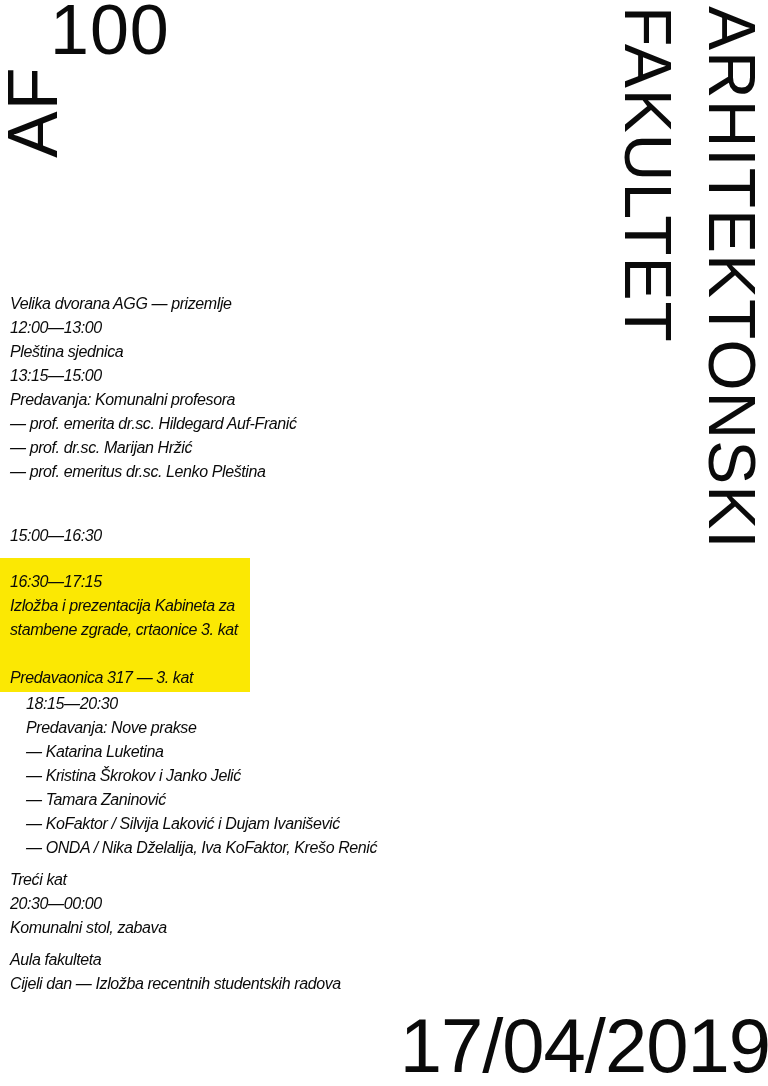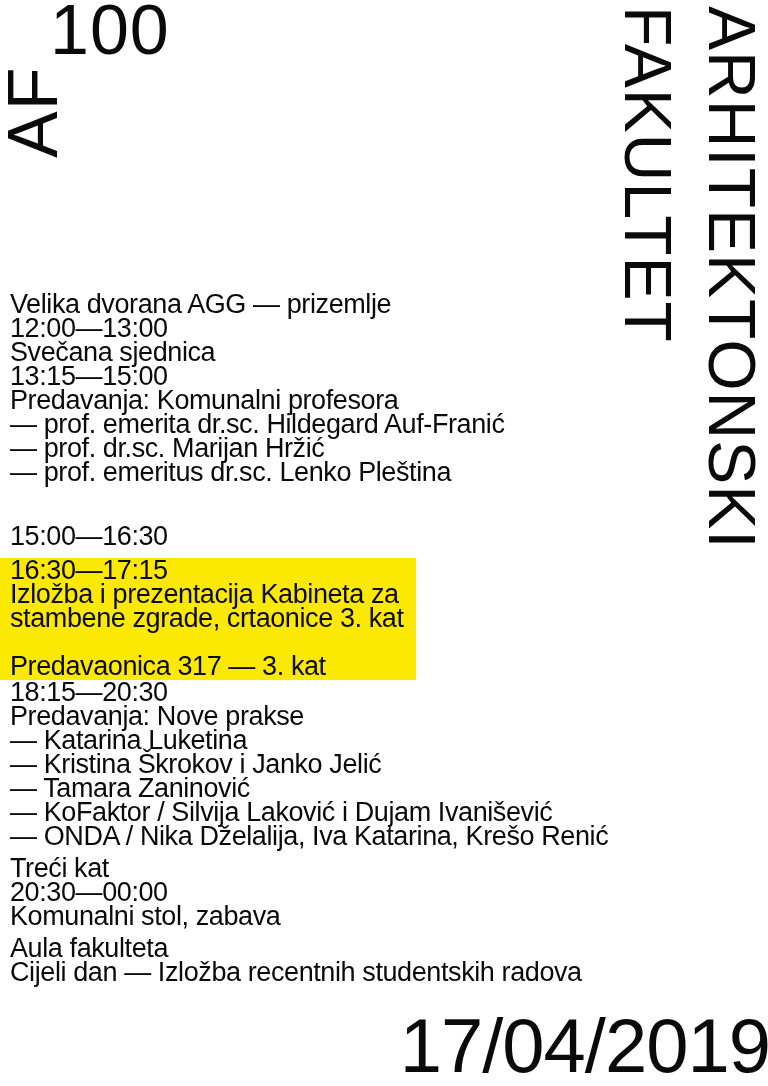--- a/index.html
+++ b/index.html
@@ -52,34 +52,35 @@
     white-space: nowrap;
   }
   .vtitle .word { display: block; }
 
   
   .schedule {
     position: absolute;
     left: 0;
     top: 292px;
     padding-left: 10px;
-    font-size: 27px;
+    font-size: 16px;
     line-height: 24px;
     letter-spacing: -0.4px;
+    font-style: italic;
   }
   .group { margin-top: 40px; }
   .group:first-child { margin-top: 0; }
   .group.highlight {
     margin-top: 10px;
     margin-left: -10px;
-    padding: 0 12px 2px 10px;
+    padding: 12px 12px 2px 10px;
     width: max-content;
     background: var(--highlight);
   }
-  .group.highlight + .group { margin-top: 0; }
+  .group.highlight + .group { margin-top: 0; margin-left: 16px; }
   .group:nth-child(5), .group:nth-child(6) { margin-top: 8px; }
   .line { min-height: 24px; white-space: nowrap; }
 
   
   .event-date {
     position: absolute;
     right: -2px;
     top: 1008px;
     font-size: 76px;
     line-height: 76px;
@@ -99,21 +100,21 @@
 
   <div class="vtitle">
     <span class="word">ARHITEKTONSKI</span>
     <span class="word">FAKULTET</span>
   </div>
 
   <div class="schedule">
       <div class="group">
         <div class="line">Velika dvorana AGG — prizemlje</div>
         <div class="line">12:00—13:00</div>
-        <div class="line">Svečana sjednica</div>
+        <div class="line">Pleština sjednica</div>
         <div class="line">13:15—15:00</div>
         <div class="line">Predavanja: Komunalni profesora</div>
         <div class="line">— prof. emerita dr.sc. Hildegard Auf-Franić</div>
         <div class="line">— prof. dr.sc. Marijan Hržić</div>
         <div class="line">— prof. emeritus dr.sc. Lenko Pleština</div>
       </div>
       <div class="group">
         <div class="line">15:00—16:30</div>
       </div>
       <div class="group highlight">
@@ -123,21 +124,21 @@
         <div class="line empty"></div>
         <div class="line">Predavaonica 317 — 3. kat</div>
       </div>
       <div class="group">
         <div class="line">18:15—20:30</div>
         <div class="line">Predavanja: Nove prakse</div>
         <div class="line">— Katarina Luketina</div>
         <div class="line">— Kristina Škrokov i Janko Jelić</div>
         <div class="line">— Tamara Zaninović</div>
         <div class="line">— KoFaktor / Silvija Laković i Dujam Ivanišević</div>
-        <div class="line">— ONDA / Nika Dželalija, Iva Katarina, Krešo Renić</div>
+        <div class="line">— ONDA / Nika Dželalija, Iva KoFaktor, Krešo Renić</div>
       </div>
       <div class="group">
         <div class="line">Treći kat</div>
         <div class="line">20:30—00:00</div>
         <div class="line">Komunalni stol, zabava</div>
       </div>
       <div class="group">
         <div class="line">Aula fakulteta</div>
         <div class="line">Cijeli dan — Izložba recentnih studentskih radova</div>
       </div>

